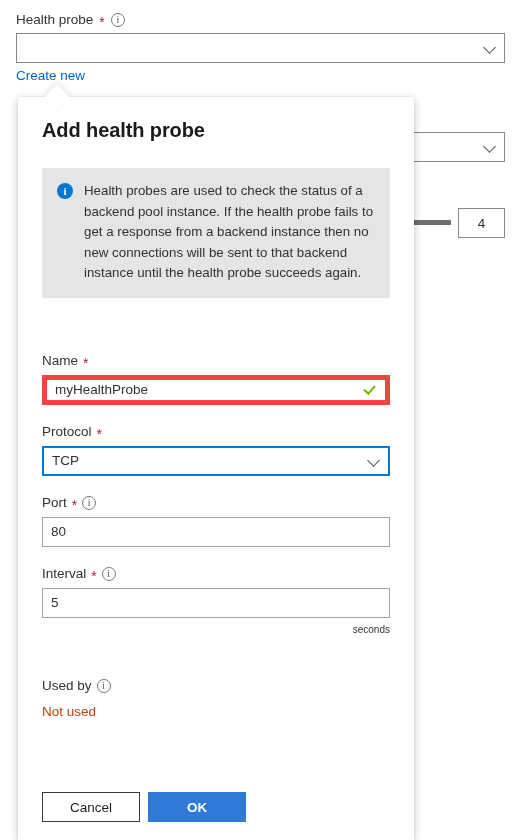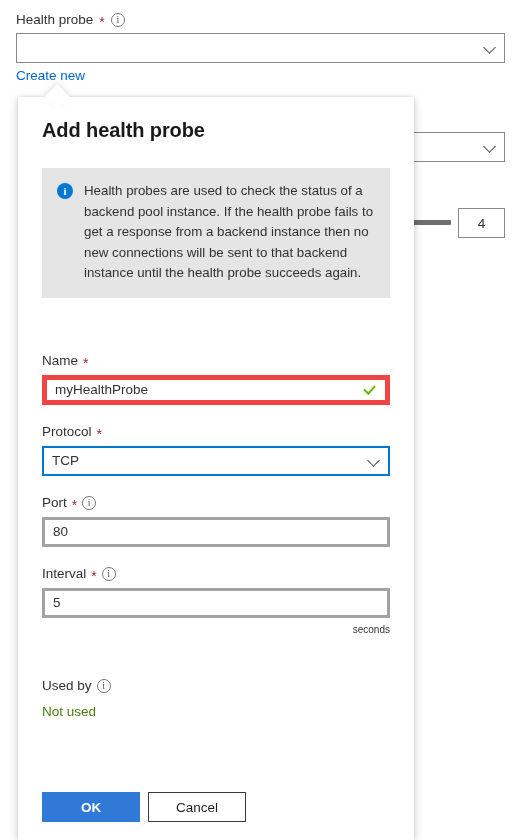--- a/index.html
+++ b/index.html
@@ -168,21 +168,21 @@
     font-size: 13.3px;
     line-height: 20.5px;
     color: #323130;
   }
 
   .form-row { margin-bottom: 18px; }
   .form-row .field-label { margin-bottom: 5px; text-align: right; }
 
   .txtbox {
     height: 30px;
-    border: 3px solid #a3a3a3;
+    border: 1px solid #a3a3a3;
     background: #fff;
     display: flex;
     align-items: center;
     padding: 0 8px;
     font-size: 13.5px;
     color: #323130;
   }
   .txtbox .val { flex: 1 1 auto; }
   .txtbox.valid { border: 5px solid #ef4444; }
   .txtbox.focused { border: 2px solid #0078d4; }
@@ -205,21 +205,21 @@
   .suffix {
     text-align: right;
     font-size: 10px;
     color: #323130;
     margin-top: 6px;
   }
 
   .usedby-row { margin-top: 42px; }
   .usedby-val {
     font-size: 13.5px;
-    color: #4d7c0f;
+    color: #c2410c;
     margin-top: 9px;
   }
 
   .btn-row {
     position: absolute;
     left: 24px; bottom: 18px;
     display: flex;
     gap: 8px;
   }
   .btn {
@@ -324,16 +324,16 @@
 
   <div class="usedby-row">
     <div class="field-label">
       <span>Used by</span>
       <span class="info-ico"></span>
     </div>
     <div class="usedby-val">Not used</div>
   </div>
 
   <div class="btn-row">
+    <button class="btn btn-default">Cancel</button>
     <button class="btn btn-primary">OK</button>
-    <button class="btn btn-default">Cancel</button>
   </div>
 </div>
 
 </body></html>

